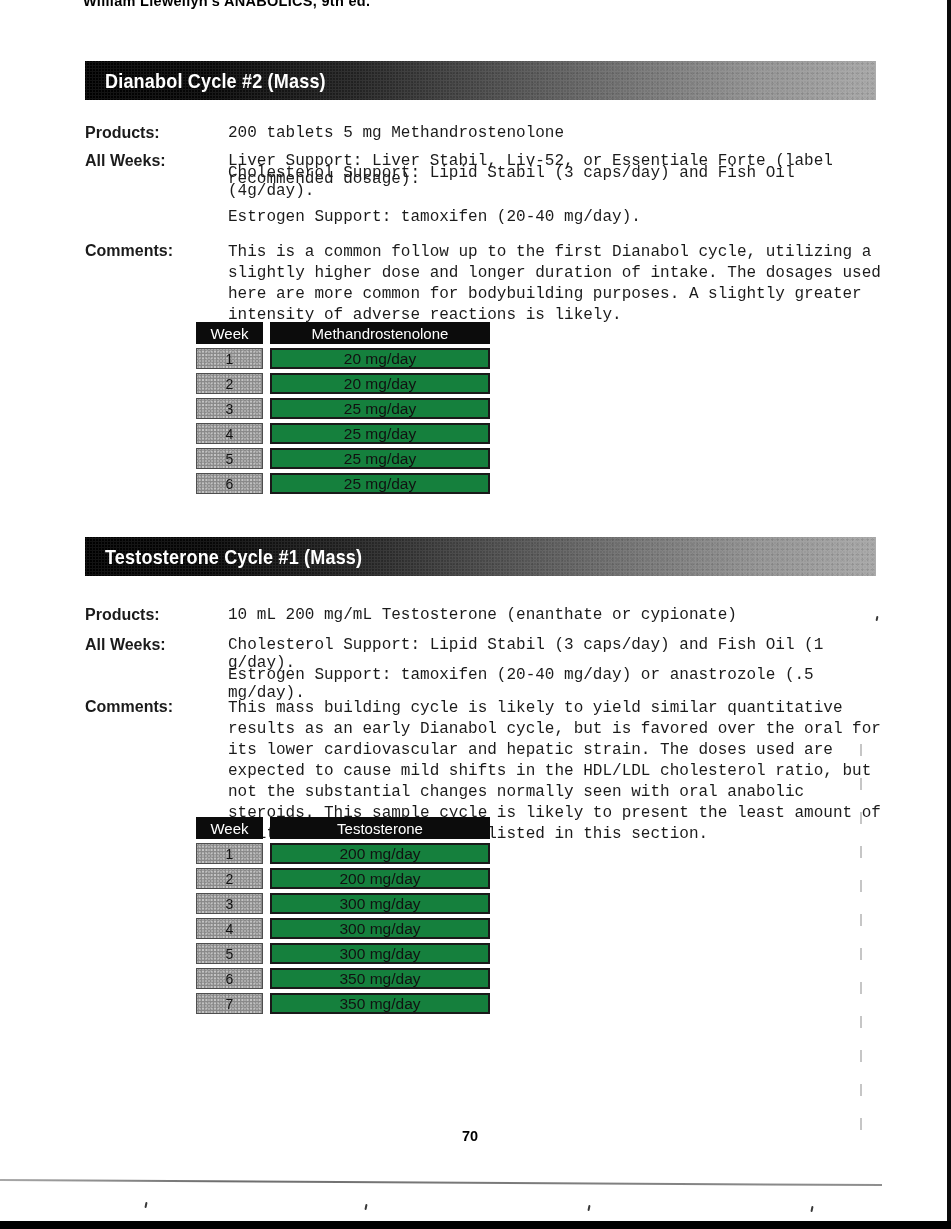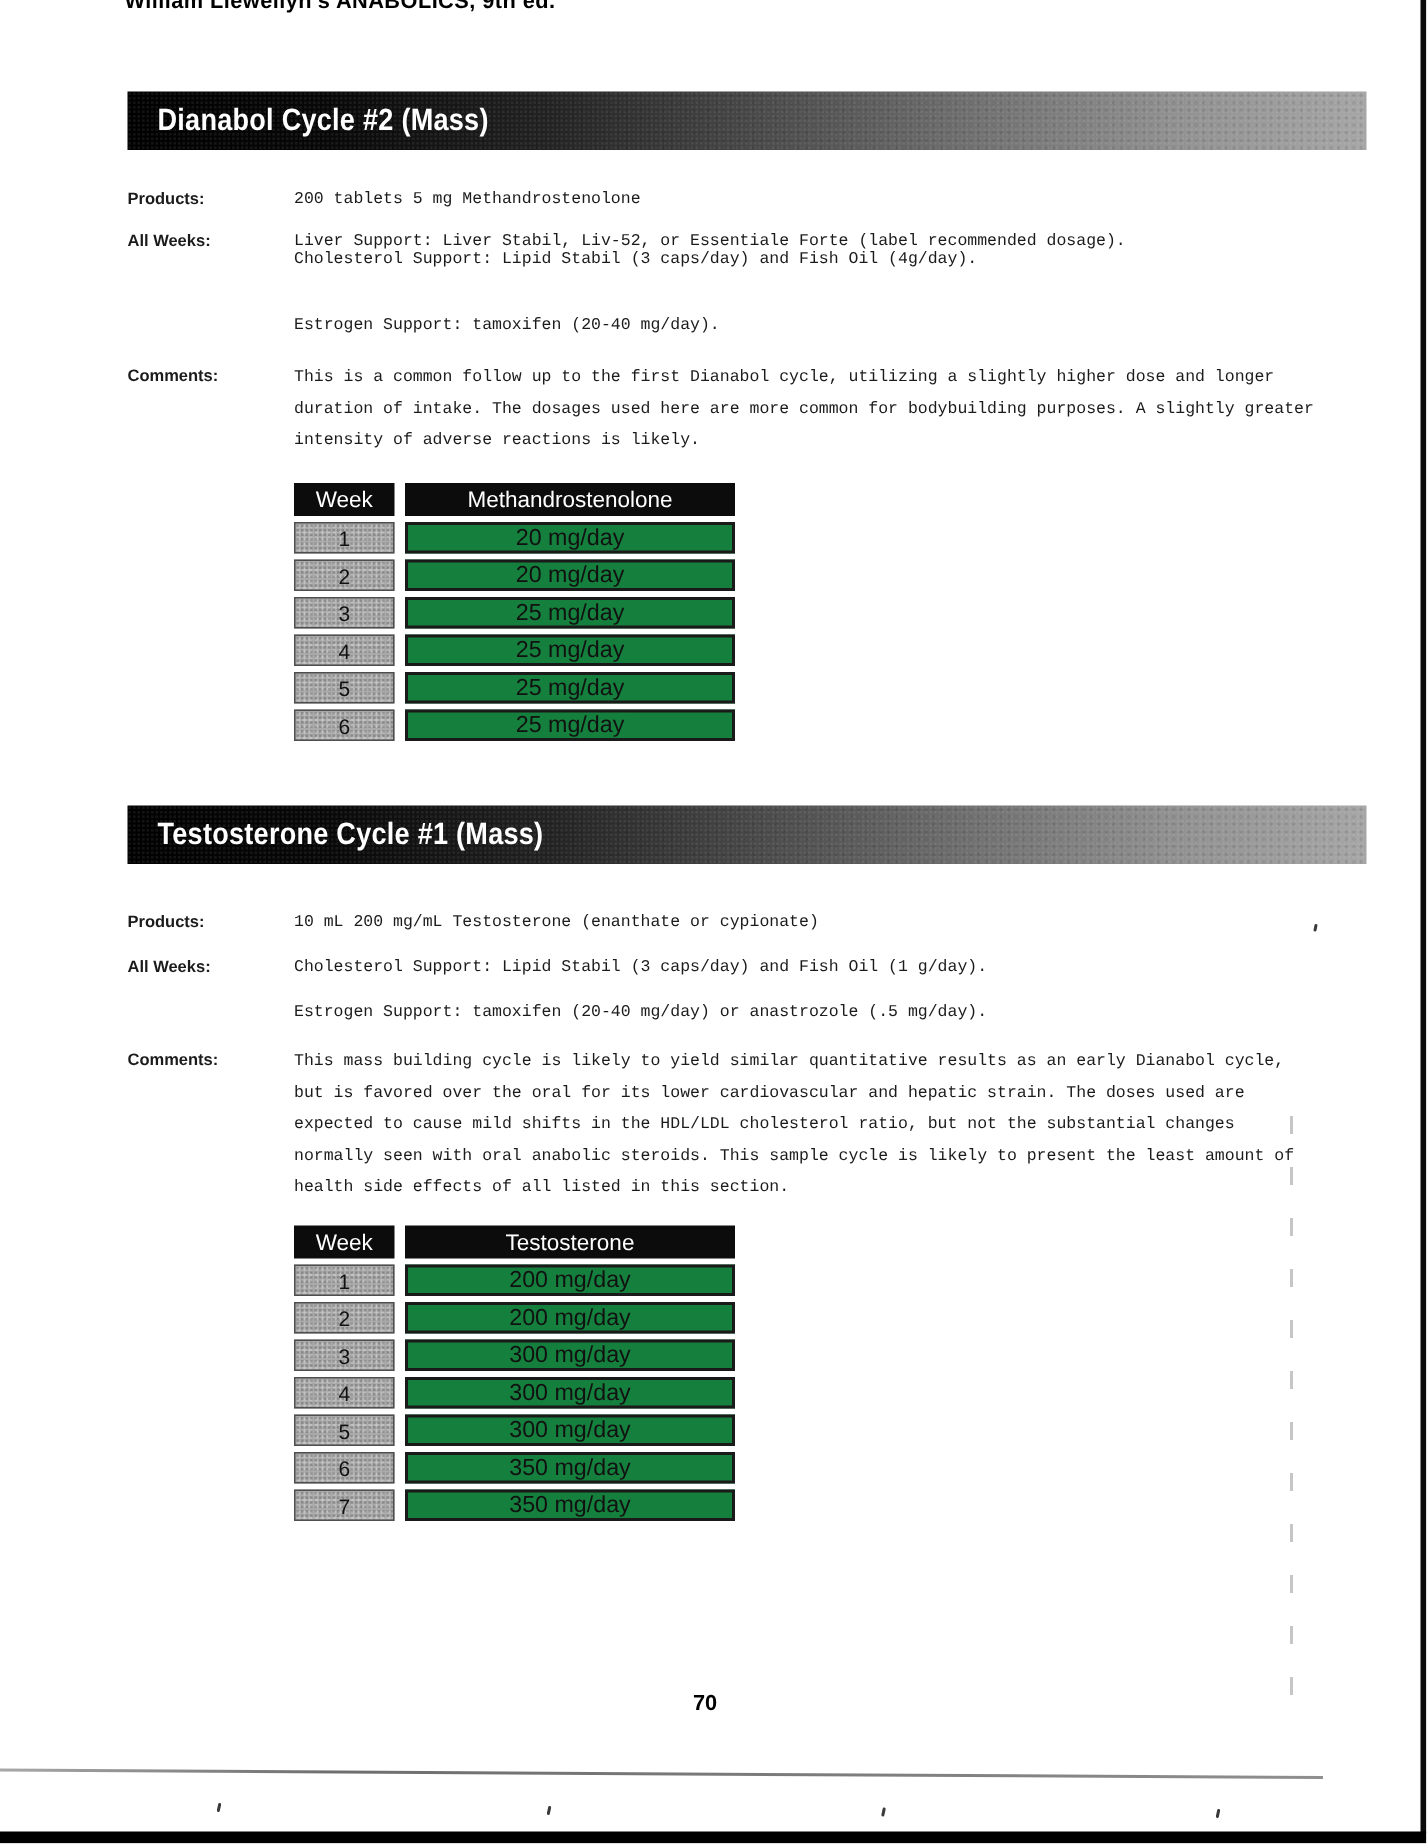--- a/index.html
+++ b/index.html
@@ -18,34 +18,33 @@
     white-space:nowrap;
   }
   
   .banner{
     position:absolute;left:85px;width:791px;height:39px;
     background-image:
       radial-gradient(rgba(255,255,255,.07) 1px, transparent 1.2px),
       radial-gradient(rgba(0,0,0,.10) 1px, transparent 1.2px),
       linear-gradient(90deg,#000 0%,#070707 16%,#222 34%,#4c4c4c 52%,#747474 70%,#929292 85%,#a6a6a6 100%);
     background-size:3px 3px,5px 5px,100% 100%;
-    padding-left:35px;
   }
   .banner .title{
     position:absolute;left:20px;top:50%;
     transform:translateY(-52%) scaleX(.88);
     transform-origin:left center;
     color:#fff;font-weight:bold;font-size:20.5px;letter-spacing:.2px;
     white-space:nowrap;
   }
   
   .field{
     position:absolute;left:85px;width:797px;
     display:flex;align-items:flex-start;
-    font-size:11px;line-height:18px;
+    font-size:16px;line-height:18px;gap:32px;
   }
   .field .label{width:111px;flex:0 0 111px;font-weight:bold;}
   .field .value{flex:1;font-family:Liberation Mono, monospace;}
   .field .value.para{line-height:21px;}
   
   .cycle-table{
     position:absolute;left:196px;
     display:grid;grid-template-columns:67px 220px;
     column-gap:7px;row-gap:4px;
   }

